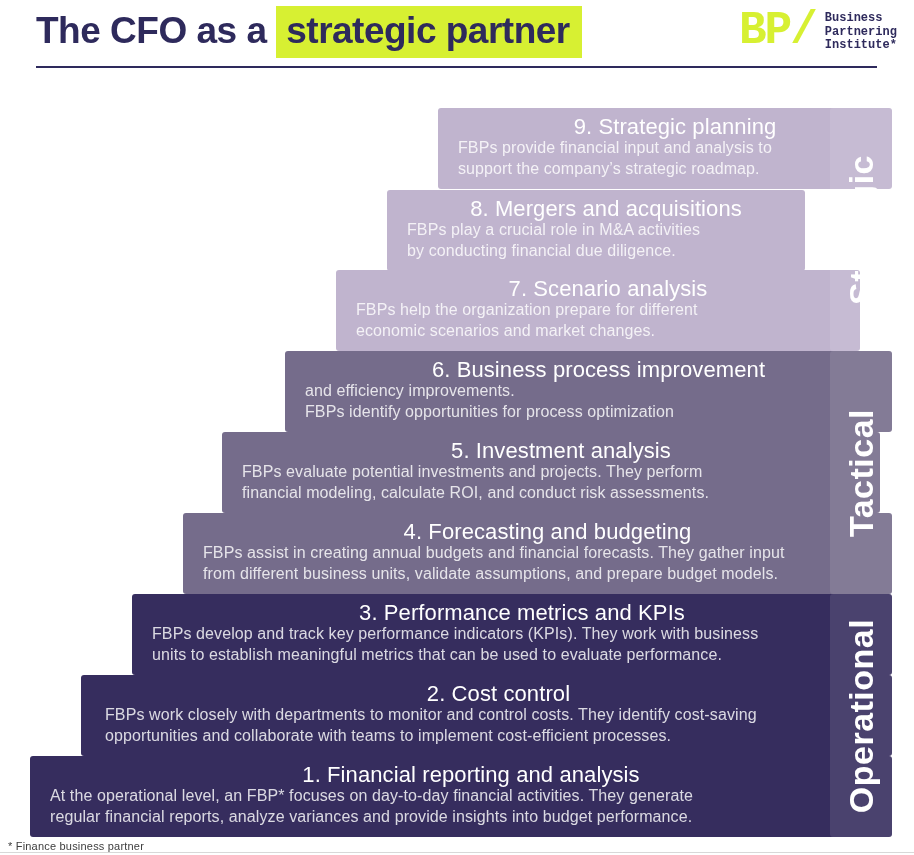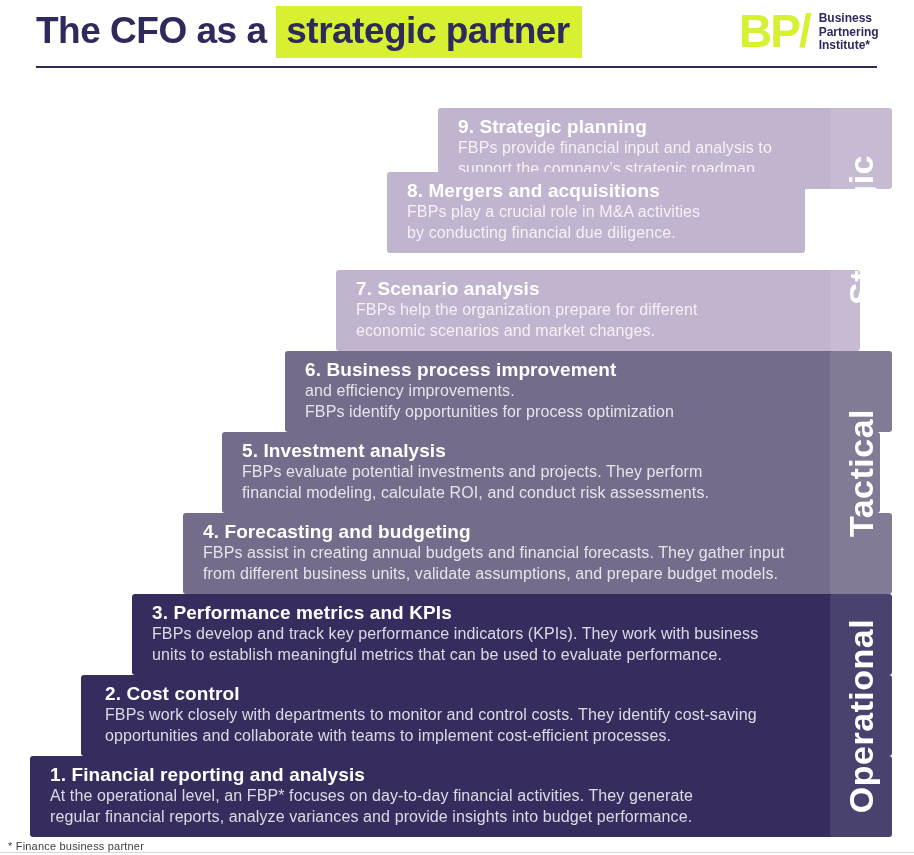--- a/index.html
+++ b/index.html
@@ -15,40 +15,41 @@
     letter-spacing:-0.5px;white-space:nowrap;
   }
   .title-highlight{
     background:var(--lime);
     padding:4px 12px 7px 10px;color:var(--navy);text-align:right;
   }
   .header-rule{
     position:absolute;left:36px;top:66px;width:841px;height:2px;
     background:var(--navy);
   }
-  .logo{position:absolute;left:739px;top:8px;display:flex;align-items:flex-start;}
+  .logo{position:absolute;left:739px;top:8px;display:flex;align-items:flex-start;font-family:Liberation Mono, monospace;}
   .logo-mark{
     font-size:46px;font-weight:800;color:var(--lime);
     letter-spacing:-2px;line-height:46px;
   }
   .logo-lines{
     margin-left:9px;margin-top:4px;
     font-size:12px;font-weight:700;color:var(--navy);line-height:13.5px;
   }
   
   .step{
     position:absolute;height:81px;border-radius:3px;
     box-sizing:border-box;padding:8px 0 0 20px;
   }
   .step.strategic{background:var(--strategic);}
   .step.tactical{background:var(--tactical);}
   .step.operational{background:var(--operational);}
   .step-title{
-    font-size:19px;font-weight:700;color:#fff;line-height:21px;
+    font-size:22px;font-weight:400;color:#fff;line-height:21px;
     letter-spacing:0.1px;
+    text-align:center;
   }
   .step-line{
     font-size:16px;font-weight:400;color:var(--body_text);line-height:21px;
     letter-spacing:0.1px;
   }
   
   .band{
     position:absolute;left:830px;width:62px;
     background:rgba(255,255,255,0.10);border-radius:3px;
   }
@@ -84,21 +85,21 @@
 <div class="header-rule"></div>
 
 <div>
 
   <div class="step strategic" style="top:108px;left:438px;width:454px;">
     <div class="step-title">9. Strategic planning</div>
     <div class="step-line">FBPs provide financial input and analysis to</div>
     <div class="step-line">support the company’s strategic roadmap.</div>
   </div>
 
-  <div class="step strategic" style="top:172px;left:387px;width:418px;">
+  <div class="step strategic" style="top:190px;left:387px;width:418px;">
     <div class="step-title">8. Mergers and acquisitions</div>
     <div class="step-line">FBPs play a crucial role in M&amp;A activities</div>
     <div class="step-line">by conducting financial due diligence.</div>
   </div>
 
   <div class="step strategic" style="top:270px;left:336px;width:524px;">
     <div class="step-title">7. Scenario analysis</div>
     <div class="step-line">FBPs help the organization prepare for different</div>
     <div class="step-line">economic scenarios and market changes.</div>
   </div>

